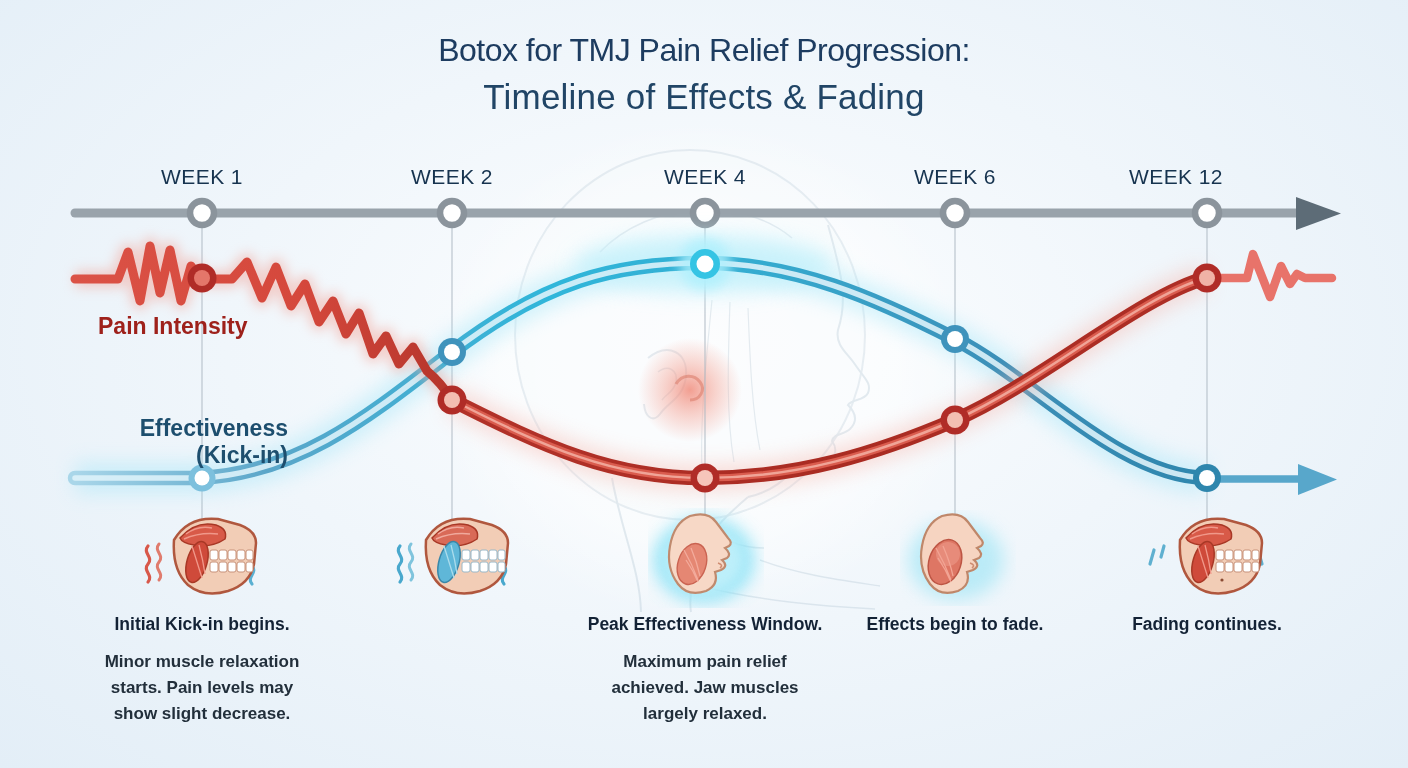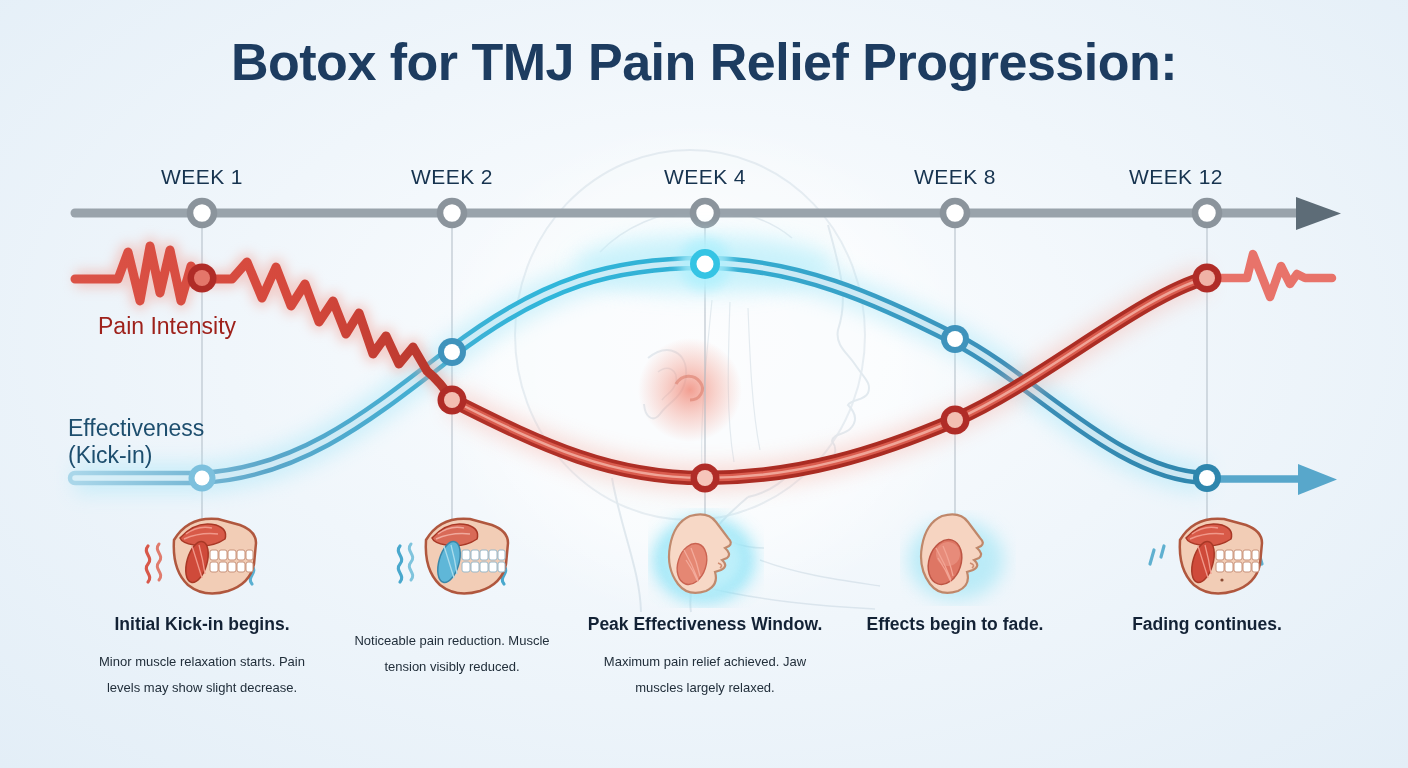--- a/index.html
+++ b/index.html
@@ -3,36 +3,36 @@
 <meta charset="utf-8">
 <style>
   html,body{margin:0;padding:0;}
   body{
     width:1408px;height:768px;overflow:hidden;position:relative;
     font-family:"Liberation Sans","DejaVu Sans",sans-serif;
     background:radial-gradient(ellipse at 50% 44%, #fdfeff 0%, #f0f6fb 48%, #e3eef7 100%);
   }
   #gfx{position:absolute;left:0;top:0;width:1408px;height:768px;}
   .title-wrap{position:absolute;top:32px;left:0;width:1408px;text-align:center;color:#1d3c60;}
-  .title-line1{font-size:52px;font-weight:700;letter-spacing:-0.5px;}
+  .title-line1{font-size:32px;font-weight:400;letter-spacing:-0.5px;}
   .title-line2{font-size:35px;font-weight:500;letter-spacing:0.2px;margin-top:8px;color:#214566;}
   .week-label{
     position:absolute;top:165px;transform:translateX(-50%);
     font-size:21px;font-weight:400;color:#16334f;letter-spacing:0.4px;white-space:nowrap;
   }
   .pain-label{
-    position:absolute;left:98px;top:313px;font-size:23px;font-weight:400;color:#9e211b;white-space:nowrap;
+    position:absolute;left:98px;top:313px;font-size:23px;font-weight:700;color:#9e211b;white-space:nowrap;
   }
   .eff-label{
-    position:absolute;left:68px;top:415px;width:220px;text-align:left;
-    font-size:23px;font-weight:400;color:#1d4e6e;line-height:1.18;
+    position:absolute;left:68px;top:415px;width:220px;text-align:right;
+    font-size:23px;font-weight:700;color:#1d4e6e;line-height:1.18;
   }
   .phase{position:absolute;top:614px;text-align:center;color:#23303c;}
   .phase h3{margin:0 0 5px 0;font-size:17.5px;font-weight:800;color:#132235;text-align:center;}
-  .phase p{margin:14px;font-size:13px;line-height:26px;font-weight:400;color:#222f3b;}
+  .phase p{margin:14px;font-size:17px;line-height:26px;font-weight:700;color:#222f3b;}
   .icon-slot{position:absolute;}
 </style>
 </head>
 <body>
 
 <svg id="gfx" viewBox="0 0 1408 768">
   <defs>
     <filter id="blur6" x="-30%" y="-30%" width="160%" height="160%">
         <feGaussianBlur stdDeviation="6"></feGaussianBlur>
       </filter>
@@ -171,26 +171,27 @@
       </g>
     <g>
         <circle cx="1207" cy="478" r="14" fill="#2e86ad"></circle>
         <circle cx="1207" cy="478" r="8" fill="#ffffff"></circle>
       </g>
   </g>
 </svg>
 
 <div class="title-wrap">
   <div class="title-line1">Botox for TMJ Pain Relief Progression:</div>
+  <div class="title-line2">Timeline of Effects &amp; Fading</div>
 </div>
 
 <div class="week-label" style="left:202px">WEEK 1</div>
 <div class="week-label" style="left:452px">WEEK 2</div>
 <div class="week-label" style="left:705px">WEEK 4</div>
-<div class="week-label" style="left:955px">WEEK 8</div>
+<div class="week-label" style="left:955px">WEEK 6</div>
 <div class="week-label" style="left:1176px">WEEK 12</div>
 
 <div class="pain-label">Pain Intensity</div>
 <div class="eff-label">
   <div>Effectiveness</div>
   <div>(Kick-in)</div>
 </div>
 
 <div class="icon-slot" style="left:134px;top:510px">
   <svg width="136" height="96" viewBox="0 0 136 96">
@@ -295,21 +296,20 @@
       <circle cx="52" cy="68" r="1.6" fill="#8a4a32"></circle>
     </g>
   </svg>
 </div>
 
 <div class="phase" style="left:82px;width:240px">
   <h3>Initial Kick-in begins.</h3>
   <p>Minor muscle relaxation starts. Pain levels may show slight decrease.</p>
 </div>
 <div class="phase" style="left:327px;width:250px">
-  <p>Noticeable pain reduction. Muscle tension visibly reduced.</p>
 </div>
 <div class="phase" style="left:575px;width:260px">
   <h3>Peak Effectiveness Window.</h3>
   <p>Maximum pain relief achieved. Jaw muscles largely relaxed.</p>
 </div>
 <div class="phase" style="left:830px;width:250px">
   <h3>Effects begin to fade.</h3>
 </div>
 <div class="phase" style="left:1067px;width:280px">
   <h3>Fading continues.</h3>

